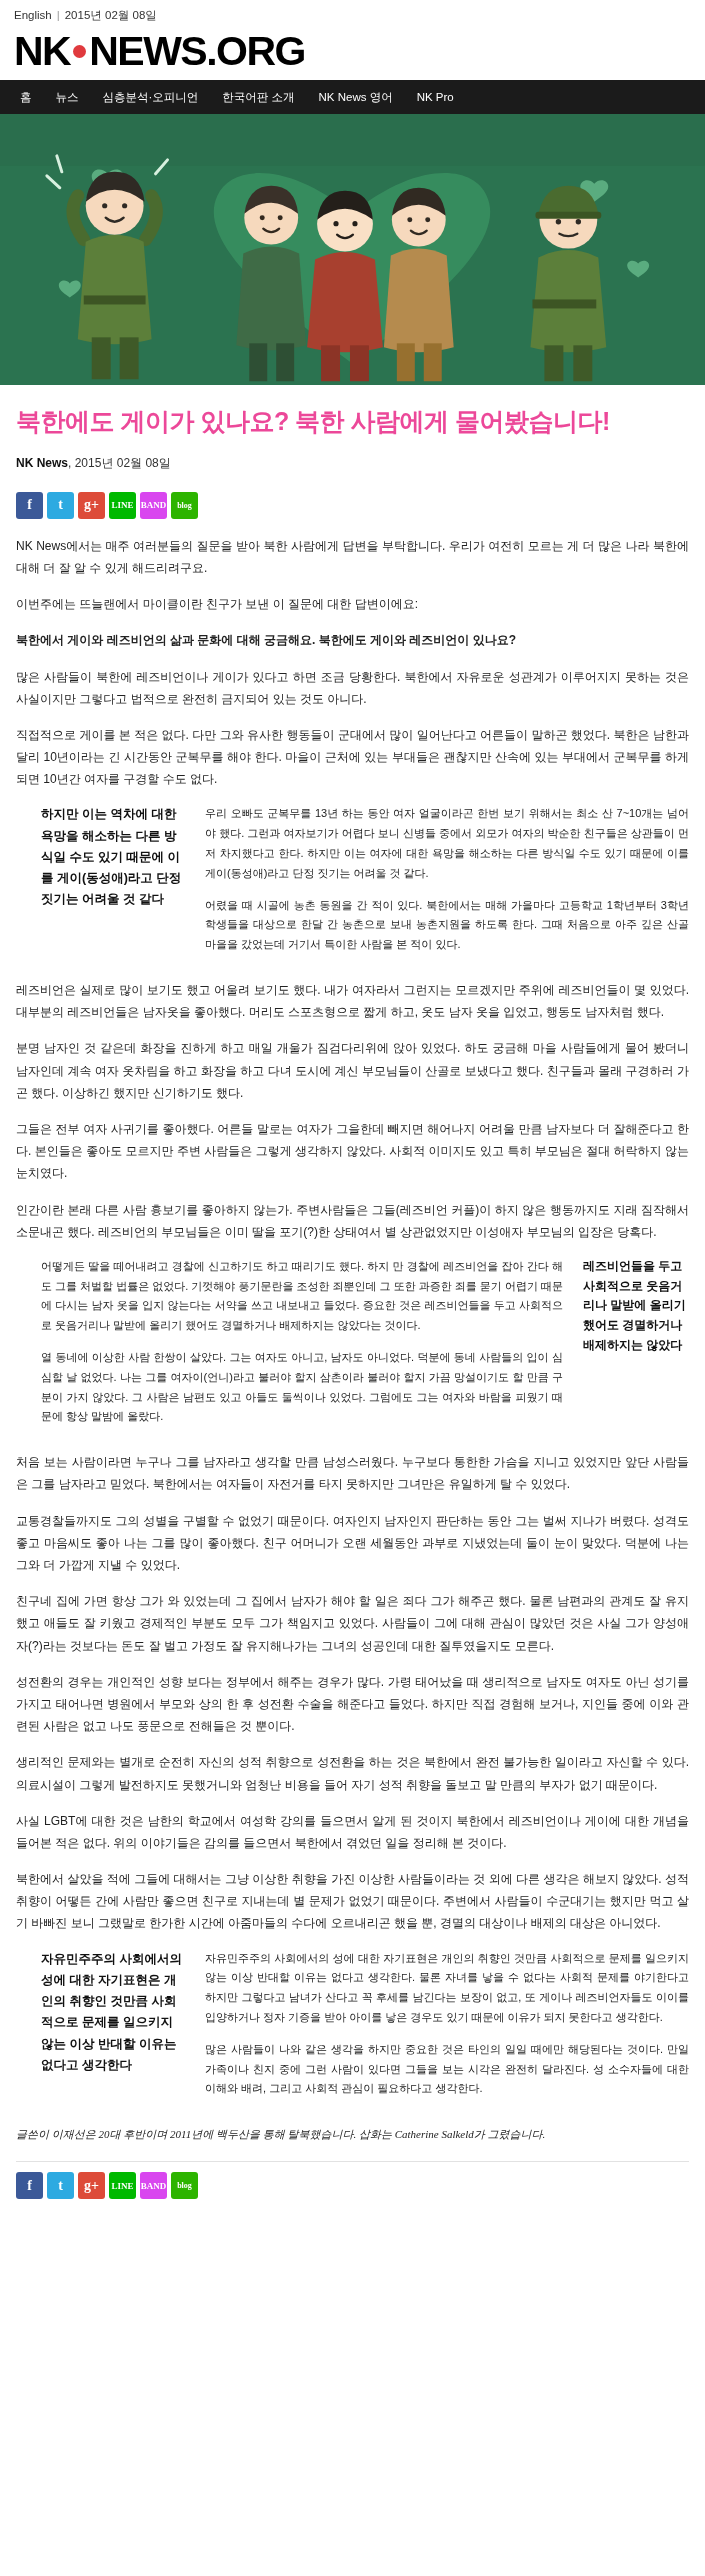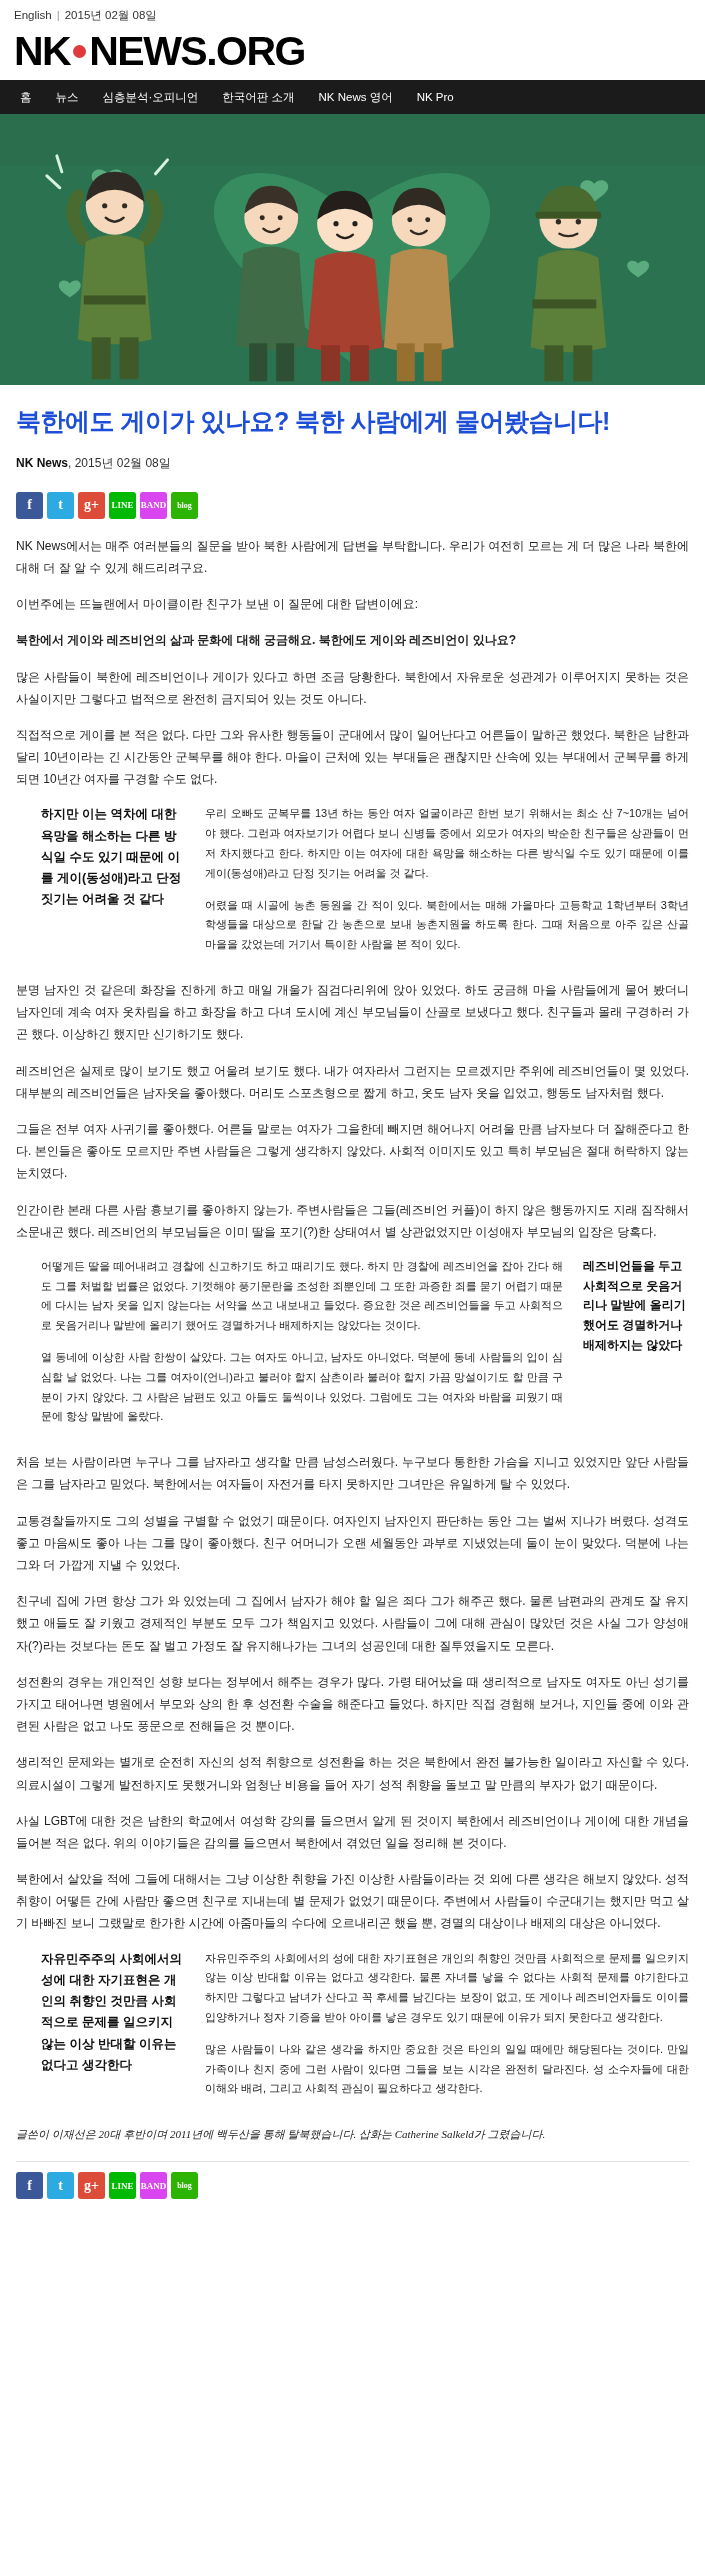--- a/index.html
+++ b/index.html
@@ -77,21 +77,21 @@
   .hero-inner { position: absolute; inset: 0; }
 
   
   .article {
     padding: 14px 16px 6px 16px;
   }
   .headline {
     font-size: 25px;
     line-height: 1.35;
     font-weight: bold;
-    color: #1d4ed8;
+    color: #ec4899;
     margin: 6px 0 16px 0;
     letter-spacing: -0.5px;
   }
   .byline {
     font-size: 12px;
     color: #333;
     margin-bottom: 20px;
   }
   .byline .author { font-weight: bold; color: #111; }
 
@@ -319,22 +319,22 @@
     <p>직접적으로 게이를 본 적은 없다. 다만 그와 유사한 행동들이 군대에서 많이 일어난다고 어른들이 말하곤 했었다. 북한은 남한과 달리 10년이라는 긴 시간동안 군복무를 해야 한다. 마을이 근처에 있는 부대들은 괜찮지만 산속에 있는 부대에서 군복무를 하게 되면 10년간 여자를 구경할 수도 없다.</p>
 
     <div class="twocol">
       <div class="pullquote">하지만 이는 역차에 대한 욕망을 해소하는 다른 방식일 수도 있기 때문에 이를 게이(동성애)라고 단정 짓기는 어려울 것 같다</div>
       <div class="col">
         <p>우리 오빠도 군복무를 13년 하는 동안 여자 얼굴이라곤 한번 보기 위해서는 최소 산 7~10개는 넘어야 했다. 그런과 여자보기가 어렵다 보니 신병들 중에서 외모가 여자의 박순한 친구들은 상관들이 먼저 차지했다고 한다. 하지만 이는 여자에 대한 욕망을 해소하는 다른 방식일 수도 있기 때문에 이를 게이(동성애)라고 단정 짓기는 어려울 것 같다.</p>
         <p>어렸을 때 시골에 농촌 동원을 간 적이 있다. 북한에서는 매해 가을마다 고등학교 1학년부터 3학년 학생들을 대상으로 한달 간 농촌으로 보내 농촌지원을 하도록 한다. 그때 처음으로 아주 깊은 산골 마을을 갔었는데 거기서 특이한 사람을 본 적이 있다.</p>
       </div>
     </div>
 
+    <p>레즈비언은 실제로 많이 보기도 했고 어울려 보기도 했다. 내가 여자라서 그런지는 모르겠지만 주위에 레즈비언들이 몇 있었다. 대부분의 레즈비언들은 남자옷을 좋아했다. 머리도 스포츠형으로 짧게 하고, 옷도 남자 옷을 입었고, 행동도 남자처럼 했다.</p>
     <p>분명 남자인 것 같은데 화장을 진하게 하고 매일 개울가 짐검다리위에 앉아 있었다. 하도 궁금해 마을 사람들에게 물어 봤더니 남자인데 계속 여자 옷차림을 하고 화장을 하고 다녀 도시에 계신 부모님들이 산골로 보냈다고 했다. 친구들과 몰래 구경하러 가곤 했다. 이상하긴 했지만 신기하기도 했다.</p>
-    <p>레즈비언은 실제로 많이 보기도 했고 어울려 보기도 했다. 내가 여자라서 그런지는 모르겠지만 주위에 레즈비언들이 몇 있었다. 대부분의 레즈비언들은 남자옷을 좋아했다. 머리도 스포츠형으로 짧게 하고, 옷도 남자 옷을 입었고, 행동도 남자처럼 했다.</p>
     <p>그들은 전부 여자 사귀기를 좋아했다. 어른들 말로는 여자가 그을한데 빼지면 해어나지 어려울 만큼 남자보다 더 잘해준다고 한다. 본인들은 좋아도 모르지만 주변 사람들은 그렇게 생각하지 않았다. 사회적 이미지도 있고 특히 부모님은 절대 허락하지 않는 눈치였다.</p>
     <p>인간이란 본래 다른 사람 흉보기를 좋아하지 않는가. 주변사람들은 그들(레즈비언 커플)이 하지 않은 행동까지도 지래 짐작해서 소문내곤 했다. 레즈비언의 부모님들은 이미 딸을 포기(?)한 상태여서 별 상관없었지만 이성애자 부모님의 입장은 당혹다.</p>
 
     <div class="twocol">
       <div class="col">
         <p>어떻게든 딸을 떼어내려고 경찰에 신고하기도 하고 때리기도 했다. 하지 만 경찰에 레즈비언을 잡아 간다 해도 그를 처벌할 법률은 없었다. 기껏해야 풍기문란을 조성한 죄뿐인데 그 또한 과증한 죄를 묻기 어렵기 때문에 다시는 남자 옷을 입지 않는다는 서약을 쓰고 내보내고 들었다. 증요한 것은 레즈비언들을 두고 사회적으로 웃음거리나 말받에 올리기 했어도 경멸하거나 배제하지는 않았다는 것이다.</p>
         <p>열 동네에 이상한 사람 한쌍이 살았다. 그는 여자도 아니고, 남자도 아니었다. 덕분에 동네 사람들의 입이 심심할 날 없었다. 나는 그를 여자이(언니)라고 불러야 할지 삼촌이라 불러야 할지 가끔 망설이기도 할 만큼 구분이 가지 않았다. 그 사람은 남편도 있고 아들도 둘씩이나 있었다. 그럼에도 그는 여자와 바람을 피웠기 때문에 항상 말밤에 올랐다.</p>
       </div>
       <div class="pullquote-right">레즈비언들을 두고 사회적으로 웃음거리나 말받에 올리기 했어도 경멸하거나 배제하지는 않았다</div>
     </div>

